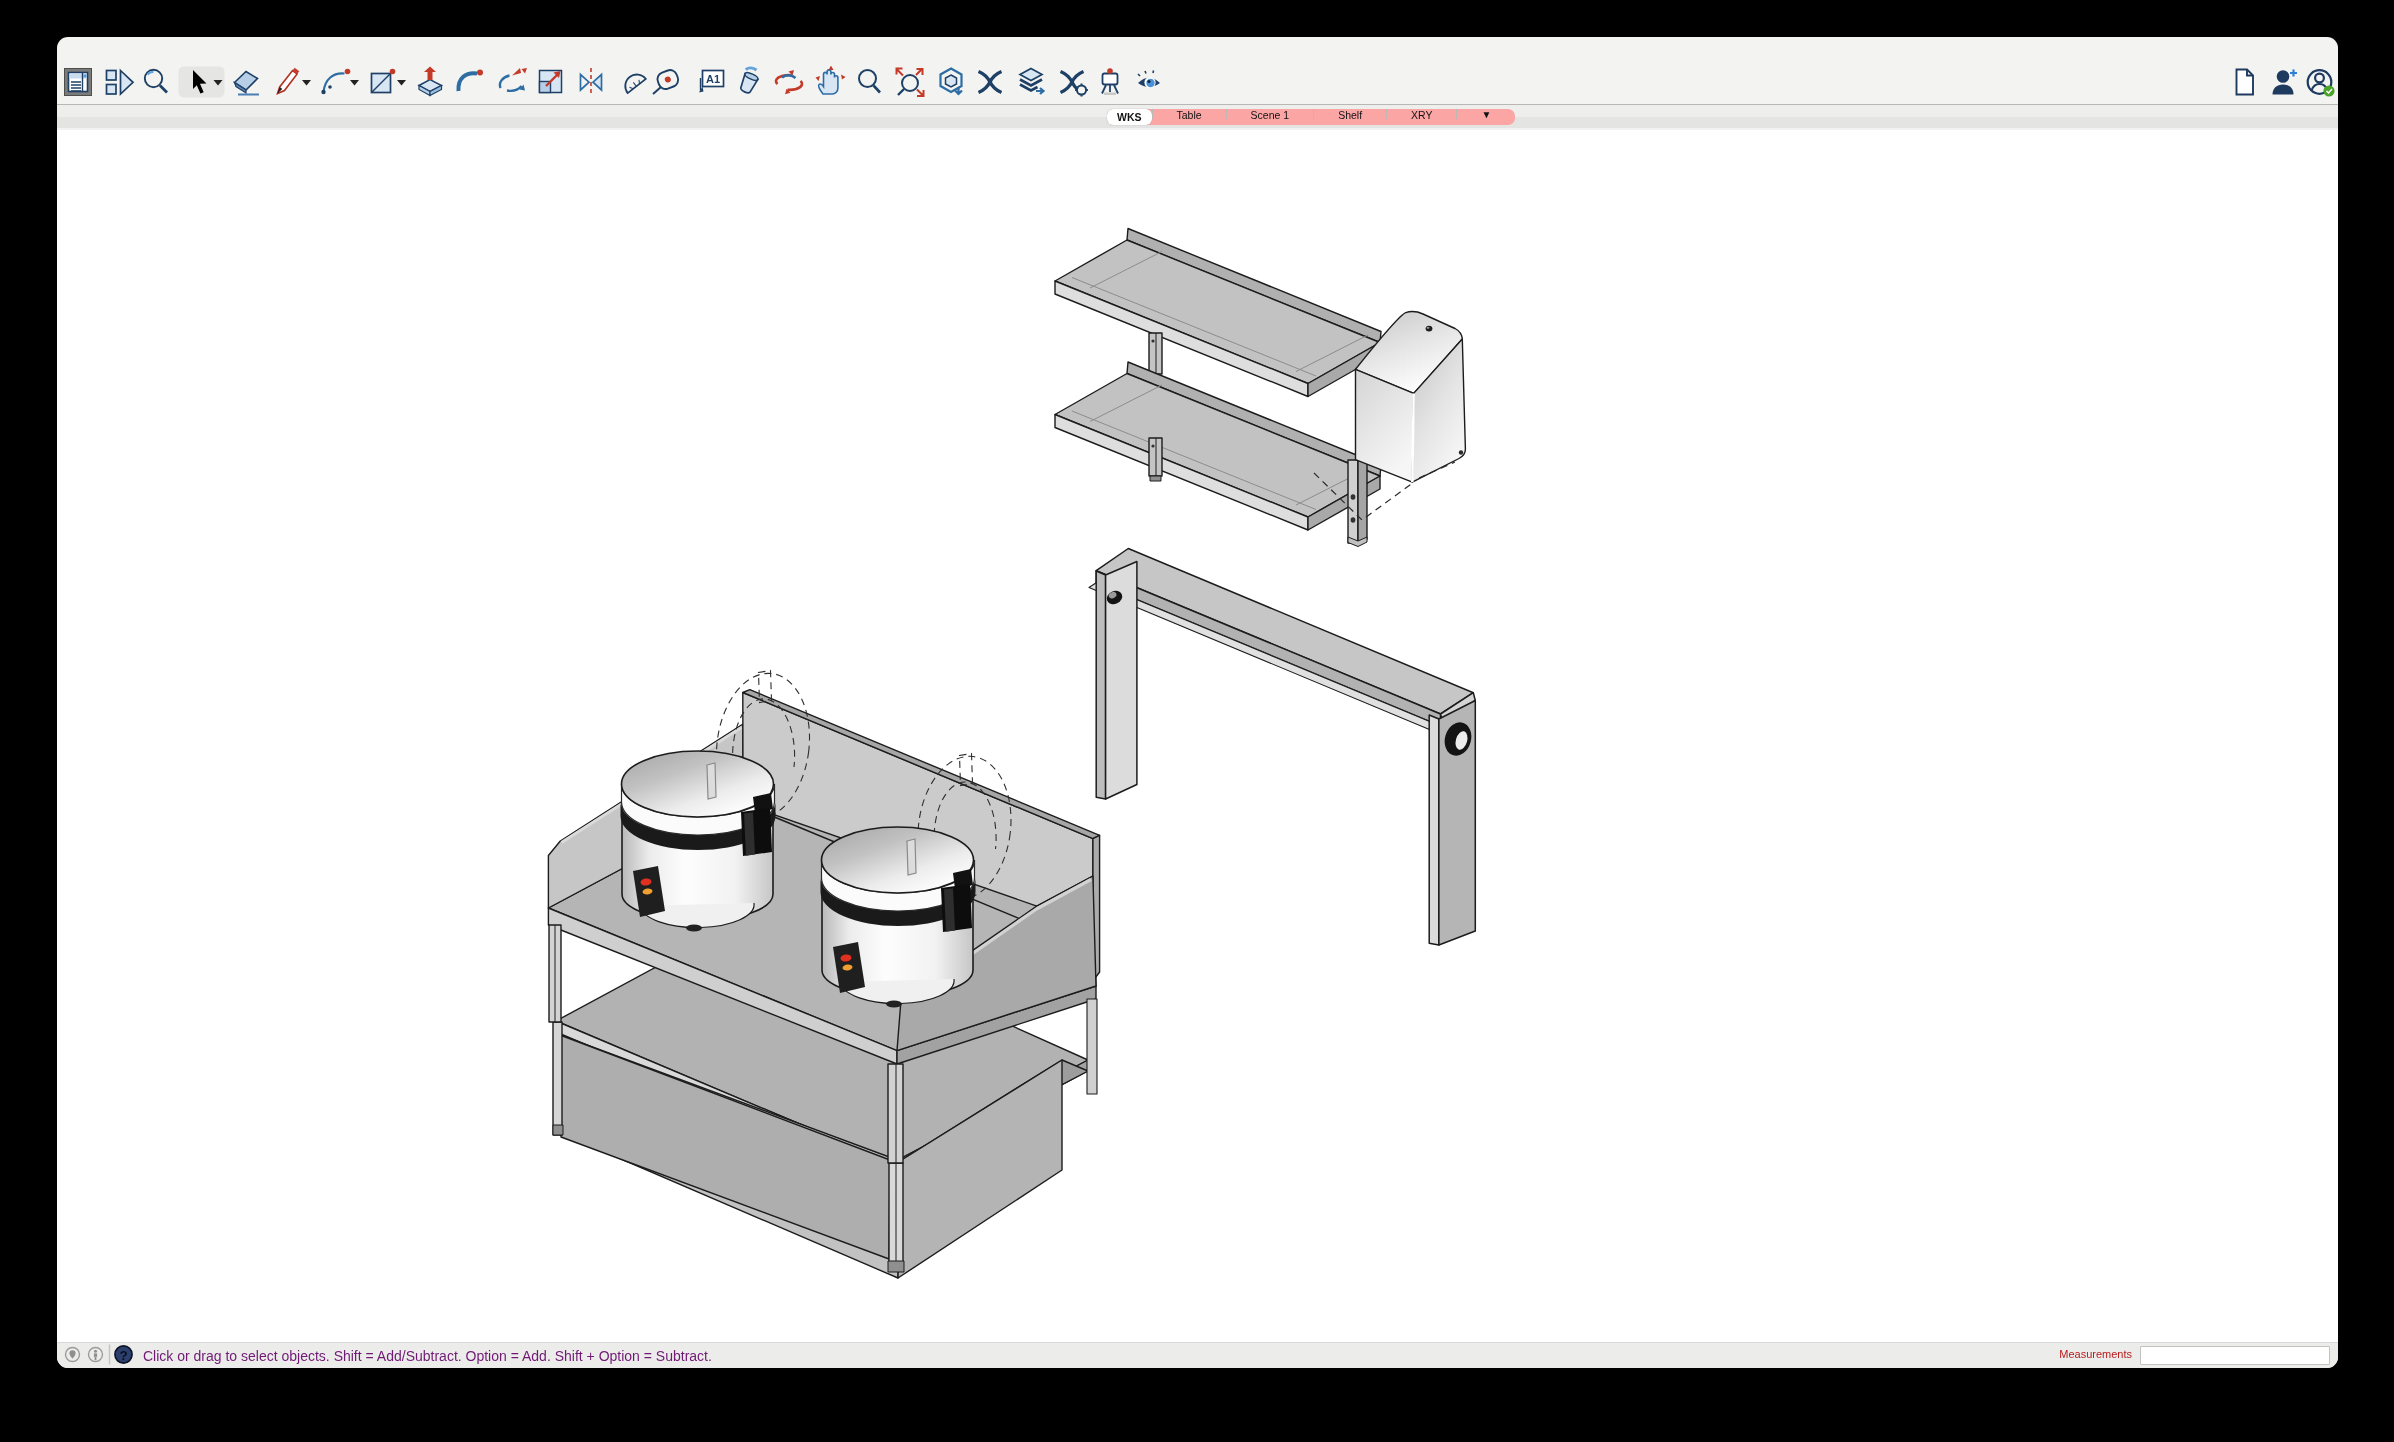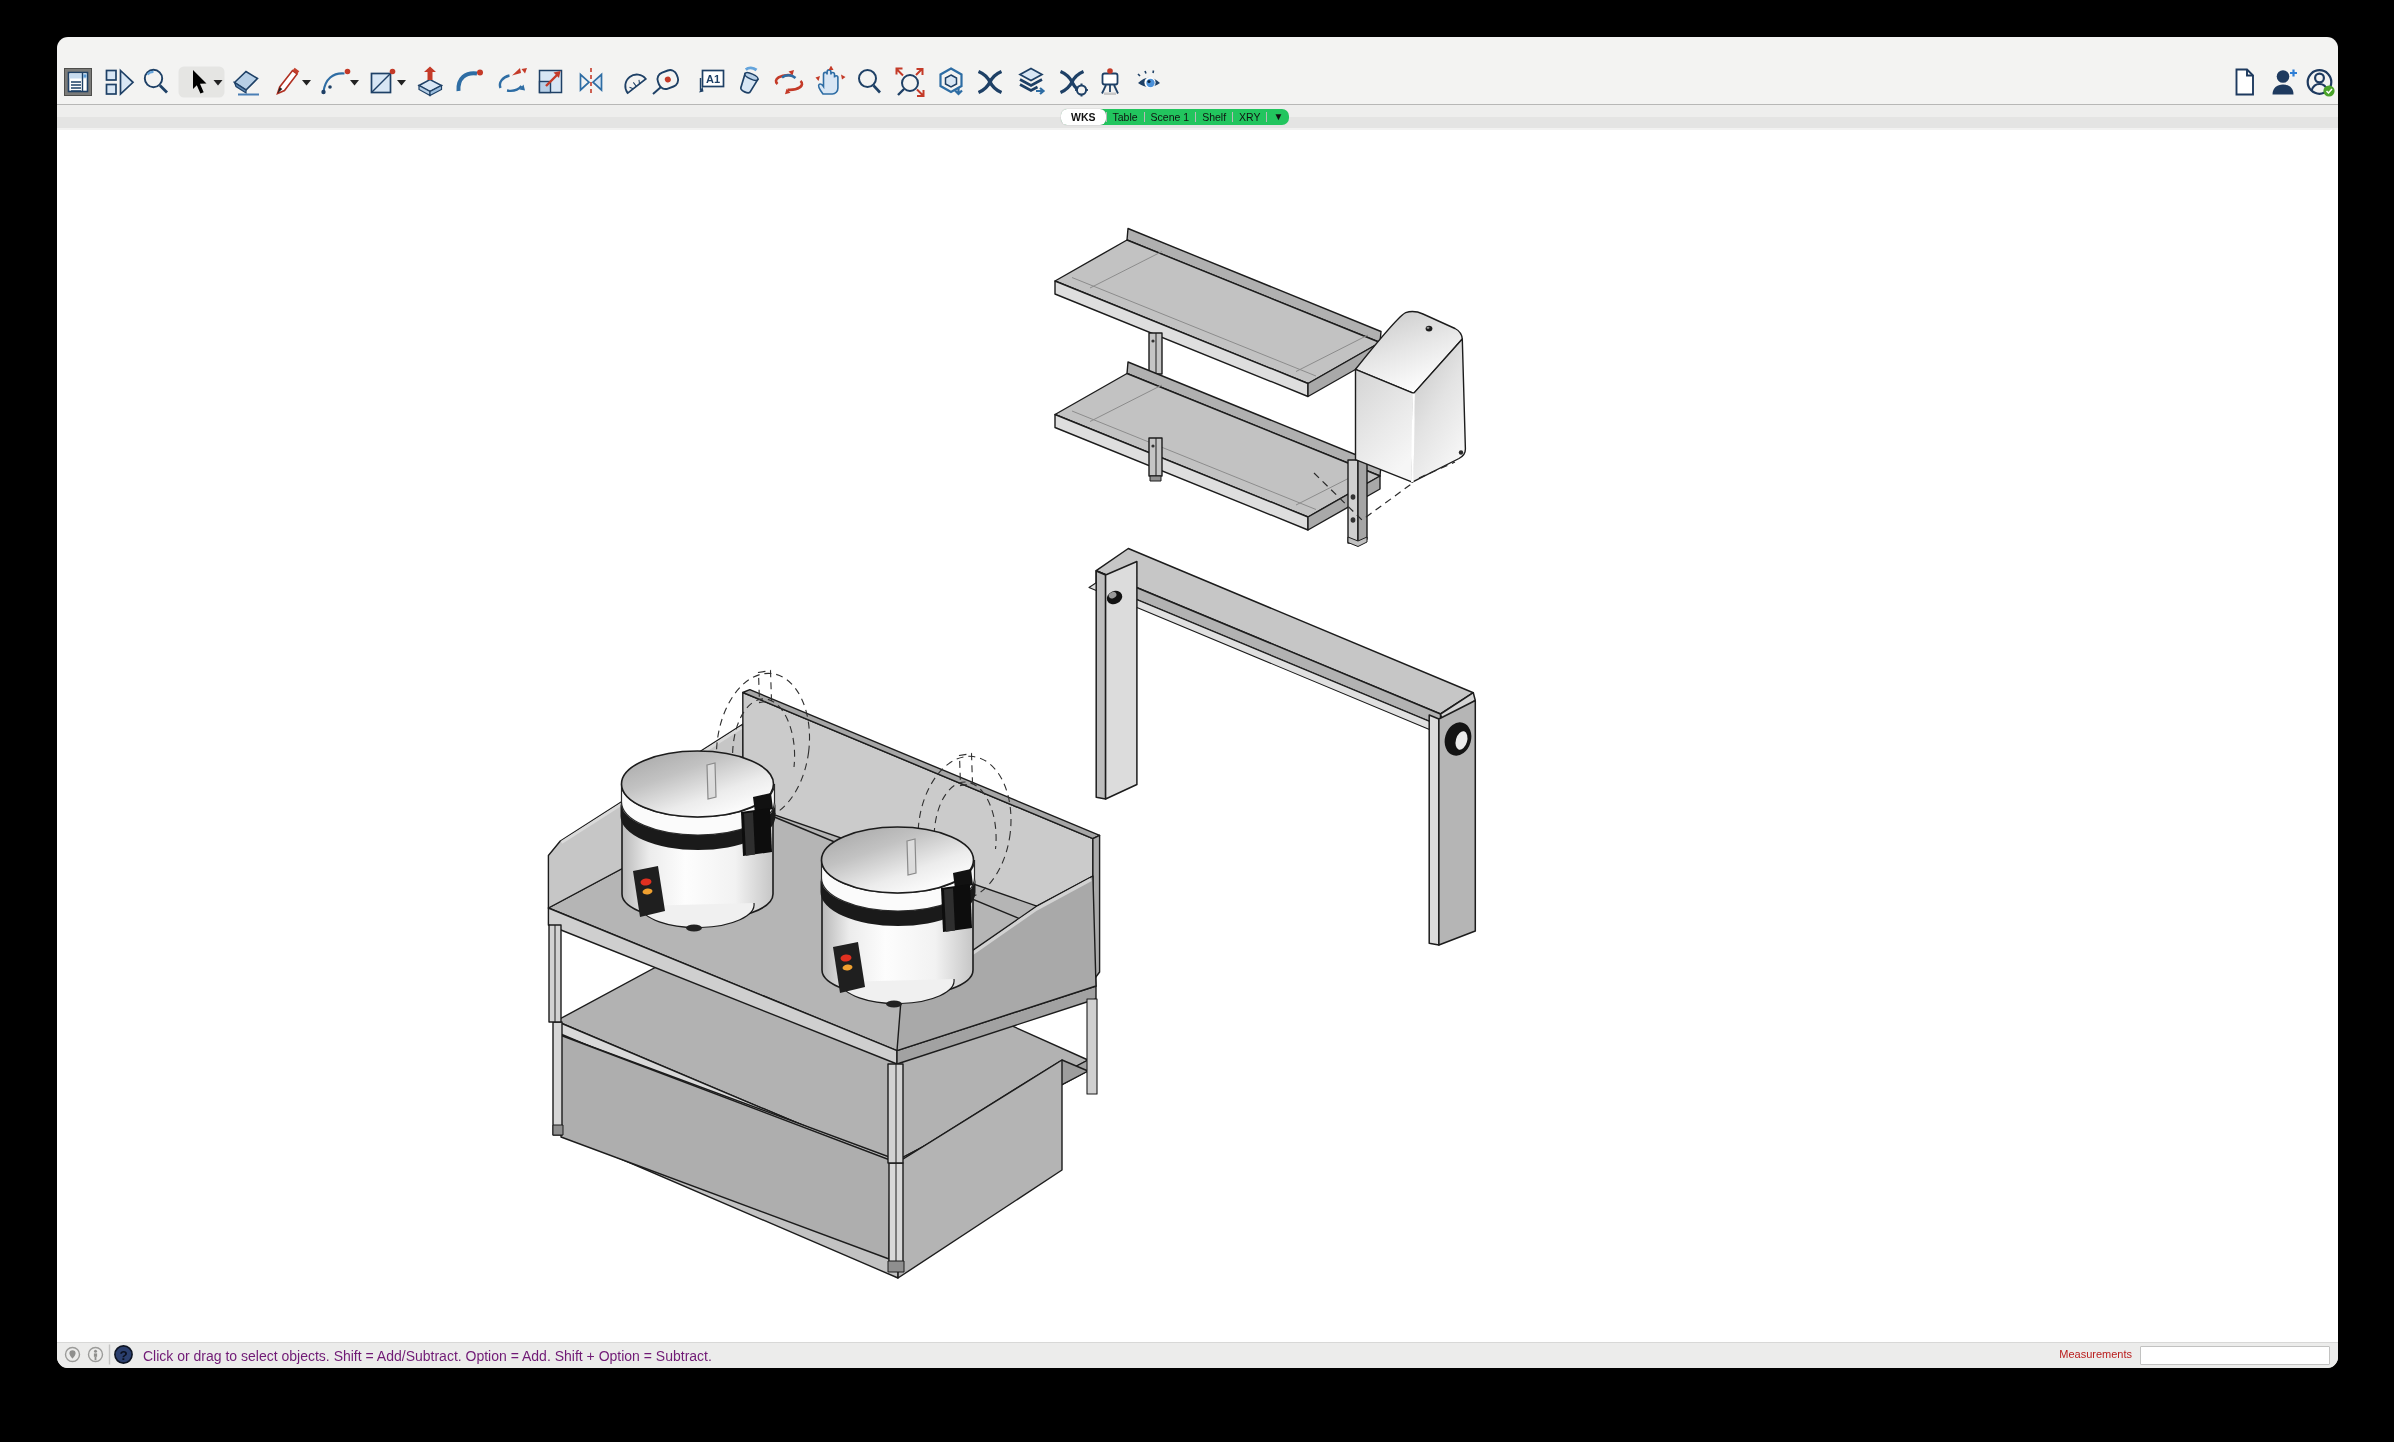--- a/index.html
+++ b/index.html
@@ -8,23 +8,23 @@
     border-radius:11px;overflow:hidden;}
   #titlebar{position:absolute;left:0;top:0;width:100%;height:29px;}
   .tl{position:absolute;top:9px;width:12.5px;height:12.5px;border-radius:50%;}
   #title{position:absolute;top:0;left:0;width:100%;height:29px;line-height:31px;text-align:center;
     font-size:13.5px;font-weight:bold;color:#3b3b3b;letter-spacing:-0.2px;}
   #toolbar{position:absolute;left:0;top:29px;width:100%;height:76px;}
   #tbdiv{position:absolute;left:0;top:67px;width:100%;height:1px;background:#b7b7b6;}
   #tabstrip1{position:absolute;left:0;top:68px;width:100%;height:12px;background:#eeeeed;}
   #tabstrip2{position:absolute;left:0;top:80px;width:100%;height:11px;background:#e4e4e3;}
   #tabstrip3{position:absolute;left:0;top:91px;width:100%;height:2px;background:#f2f2f1;}
-  #tabs{position:absolute;left:1004px;top:71.5px;height:16px;background:#22c55e;border-radius:7px;
-    display:flex;align-items:center;font-size:10.5px;color:#111;}
-  .tab{padding:0 6px;white-space:nowrap;}
+  #tabs{position:absolute;left:1050px;top:71.5px;height:16px;background:#fca5a5;border-radius:7px;
+    display:flex;align-items:flex-start;font-size:10.5px;color:#111;}
+  .tab{padding:0 24px;white-space:nowrap;}
   .tabsel{background:#fff;border-radius:6px;height:16px;line-height:16px;font-weight:bold;padding:0 10px;
     box-shadow:0 0 1px rgba(0,0,0,.35);}
   .tsep{width:1px;height:10px;background:#b9b9b8;}
   #canvas{position:absolute;left:0;top:93px;width:2281px;height:1212px;background:#fff;}
   #statusbar{position:absolute;left:0;top:1305px;width:100%;height:26px;background:#ececeb;
     border-top:1px solid #d8d8d7;}
   #stattext{position:absolute;left:86px;top:5px;font-size:14px;color:#701a75;}
   #meas{position:absolute;right:206px;top:5px;font-size:11px;color:#b91c1c;}
   #measbox{position:absolute;right:8px;top:3px;width:188px;height:17px;background:#fff;
     border:1px solid #c2c2c1;border-radius:1px;}

